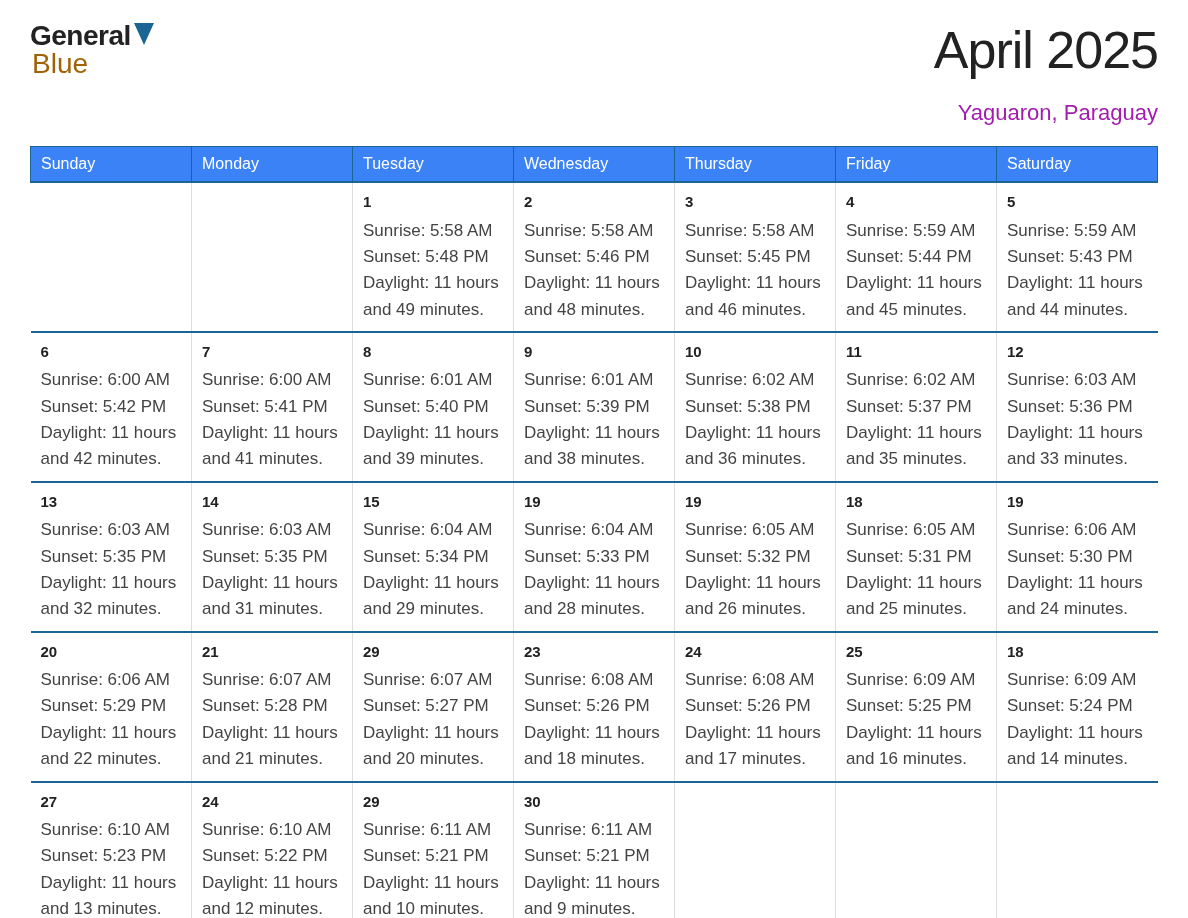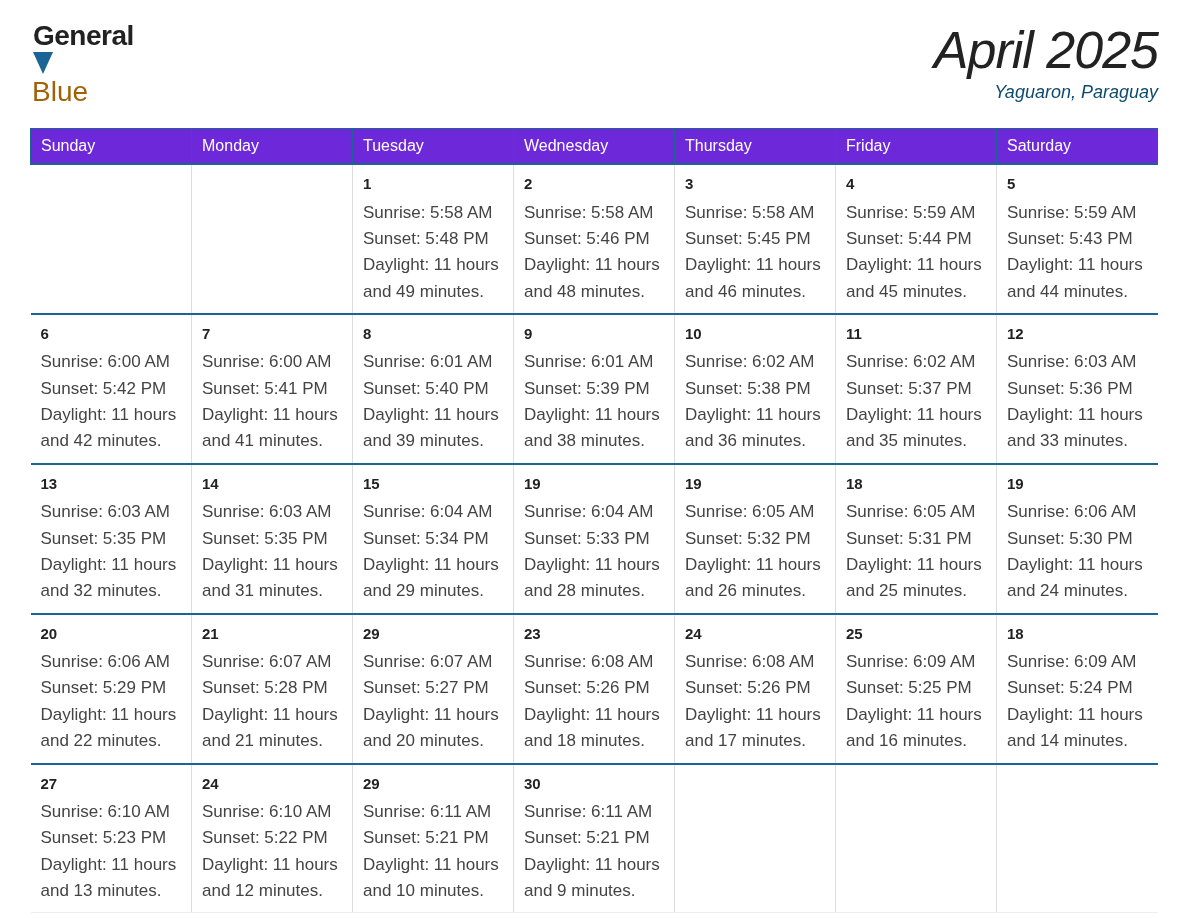--- a/index.html
+++ b/index.html
@@ -30,40 +30,39 @@
     }
     .logo-blue {
       font-size: 28px;
       font-weight: normal;
       color: #a16207;
       margin-top: -4px;
       margin-left: 2px;
     }
     .title-area {
       text-align: right;
-      font-style: italic;
     }
     .month-title {
       font-size: 52px;
       font-weight: normal;
       color: #222;
       letter-spacing: -1px;
     }
     .location-title {
-      font-size: 18px;
-      color: #0c4a6e;
-      margin-top: 2px;
+      font-size: 22px;
+      color: #a21caf;
+      margin-top: 20px;
     }
     .calendar-table {
       width: 100%;
       border-collapse: collapse;
       table-layout: fixed;
     }
     .calendar-table thead tr th {
-      background-color: #6d28d9;
+      background-color: #3b82f6;
       color: #fff;
       padding: 8px 10px;
       text-align: left;
       font-size: 16px;
       font-weight: normal;
       border: 1px solid #1a6496;
     }
     .calendar-table tbody tr {
       border-top: 2px solid #1a6496;
     }
@@ -90,21 +89,20 @@
       color: #444;
       font-size: 17px;
       line-height: 1.55;
     }
     .empty-cell {
       background: #fff;
     }
     .logo-row {
       display: flex;
       align-items: baseline;
-      flex-direction: column;
     }
   </style>
 </head>
 <body>
 
 <div class="header-area">
   <div class="logo">
     <div class="logo-row">
       <span class="logo-general">General</span>
       <span style="display:inline-block; margin-left:3px; margin-bottom:2px;">

